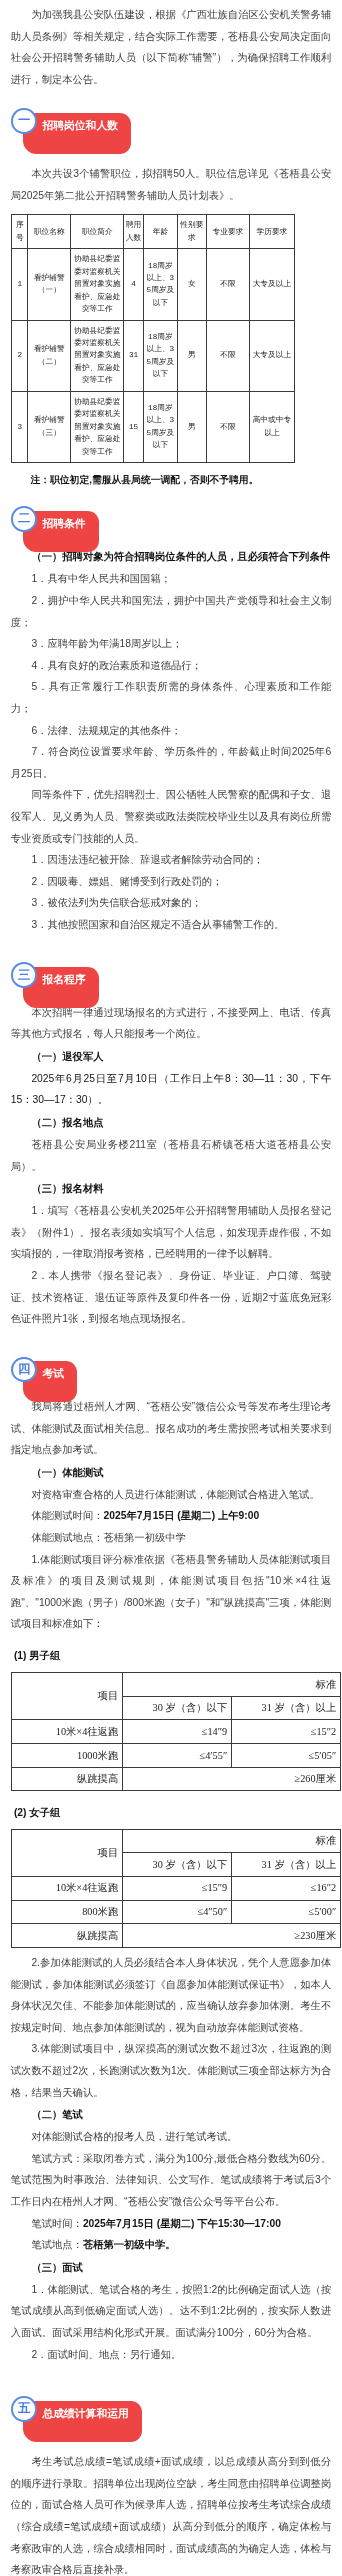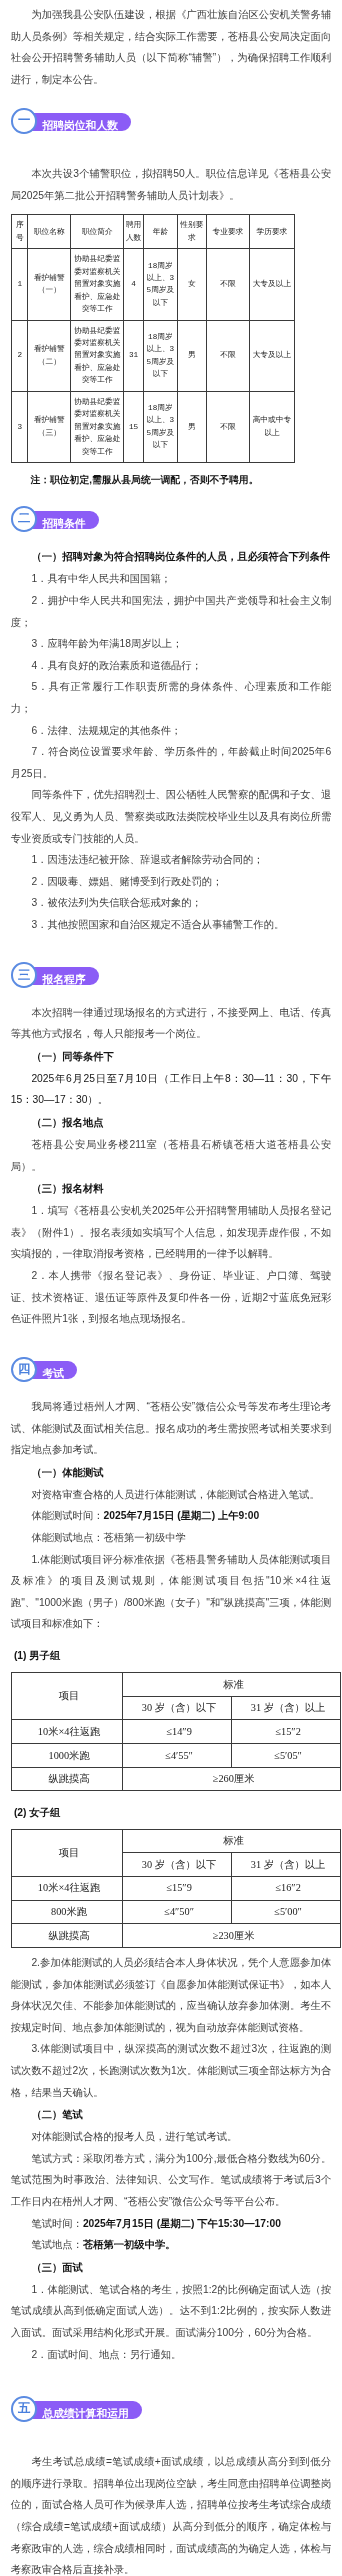--- a/index.html
+++ b/index.html
@@ -15,35 +15,35 @@
   .boldline{font-weight:normal; color:#141414;}
   
   .section-badge{position:relative; height:32px; margin:17.5px 0 7.2px 0;}
   .badge-circle{
     position:absolute; left:0.5px; top:0; width:21.6px; height:21.6px; border-radius:50%;
     background:#ffffff; border:2.1px solid #5b8be2; z-index:2;
     display:flex; align-items:center; justify-content:center;
     color:#4a80dd; font-size:12.4px; font-weight:bold;
   }
   .badge-pill{
-    position:absolute; left:12px; top:4.6px; height:18px; background:#8b5cf6;
+    position:absolute; left:12px; top:4.6px; height:41px; background:#ef4444;
     border-radius:8.2px 11.3px 11.3px 13.4px; color:#ffffff; font-weight:bold;
     font-size:10.8px; line-height:25px; padding:0 13.4px 0 19.6px; white-space:nowrap;
   }
   
   .job-table{border-collapse:collapse; margin:8.2px 0 0 0.5px; table-layout:fixed; width:283px;
     font-family:Liberation Mono, monospace; color:#222;}
   .job-table td,.job-table th{border:0.5px solid #3a3a3a; font-weight:normal;
     font-size:7.7px; line-height:12.4px; text-align:center; vertical-align:middle; padding:4.1px 1px; word-break:break-all;}
   .note-line{margin:8.2px 0 0 0; font-size:9.8px; line-height:17.5px; text-indent:2em; font-weight:bold; color:#141414;}
   
   .fit-title{margin:11.3px 0 5.2px 0; font-size:10.3px; line-height:20.6px; font-weight:bold; color:#141414; text-indent:0.3em;}
   .fit-table{border-collapse:collapse; margin:0 0 3.1px 0.5px; table-layout:fixed; width:329px;
     font-family:"Liberation Serif","DejaVu Serif",serif; color:#222;}
-  .fit-table td{border:0.5px solid #3a3a3a; font-size:10.3px; line-height:15.5px; text-align:center;
+  .fit-table td{border:0.5px solid #3a3a3a; font-size:10.3px; line-height:15.5px; text-align:right;
     vertical-align:middle; padding:3.6px 4.1px 3.6px 7.7px;}
   .gap-lg{margin-top:27px;}
   .gap-xl{margin-top:31px;}
   .mt8{margin-top:4.1px;} .mt14{margin-top:7.2px;} .mt20{margin-top:23px;}
 </style>
 </head>
 <body>
 
 <div class="page">
   <div class="content">
@@ -138,21 +138,21 @@
     <p class="p">3．其他按照国家和自治区规定不适合从事辅警工作的。</p>
 
     <div class="section-badge gap-lg">
       <div class="badge-circle">
           <span>三</span>
         </div>
       <div class="badge-pill"><span>报名程序</span></div>
     </div>
 
     <p class="p mt14">本次招聘一律通过现场报名的方式进行，不接受网上、电话、传真等其他方式报名，每人只能报考一个岗位。</p>
-    <p class="subhead">（一）同等条件下</p>
+    <p class="subhead">（一）退役军人</p>
     <p class="p boldline">2025年6月25日至7月10日（工作日上午8：30—11：30，下午15：30—17：30）。</p>
     <p class="subhead">（二）报名地点</p>
     <p class="p">苍梧县公安局业务楼211室（苍梧县石桥镇苍梧大道苍梧县公安局）。</p>
     <p class="subhead">（三）报名材料</p>
     <p class="p">1．填写《苍梧县公安机关2025年公开招聘警用辅助人员报名登记表》（附件1）。报名表须如实填写个人信息，如发现弄虚作假，不如实填报的，一律取消报考资格，已经聘用的一律予以解聘。</p>
     <p class="p">2．本人携带《报名登记表》、身份证、毕业证、户口簿、驾驶证、技术资格证、退伍证等原件及复印件各一份，近期2寸蓝底免冠彩色证件照片1张，到报名地点现场报名。</p>
 
     <div class="section-badge gap-lg">
       <div class="badge-circle">
           <span>四</span>

